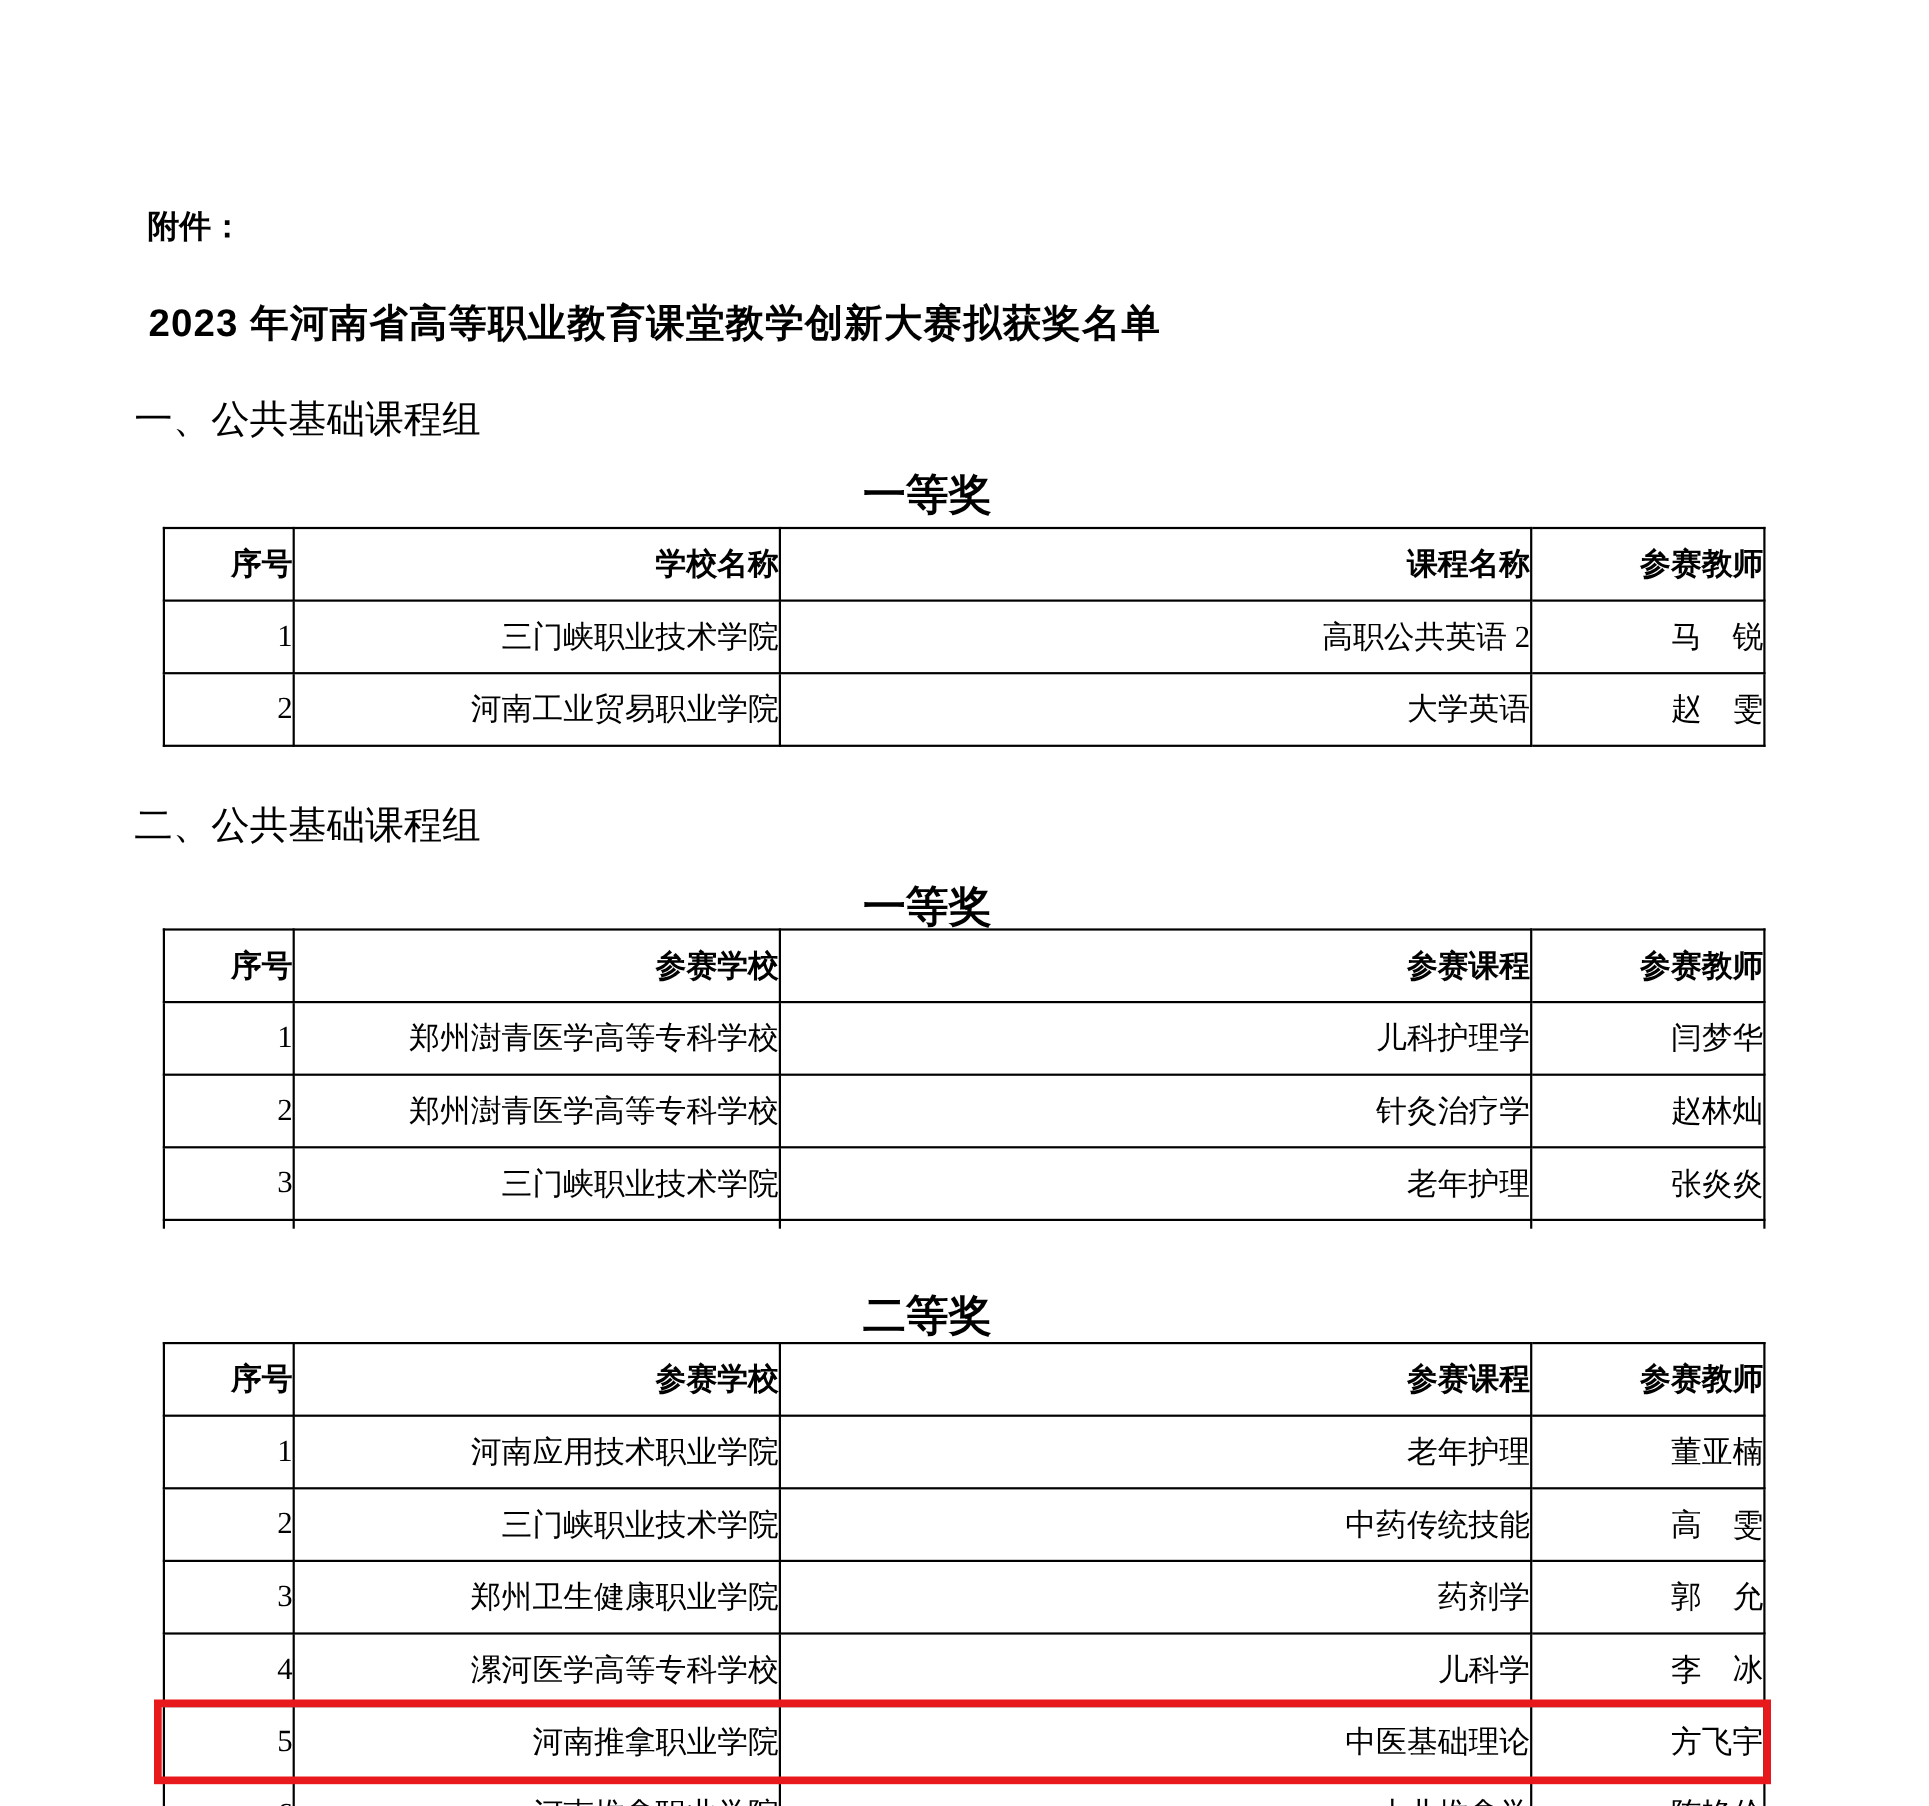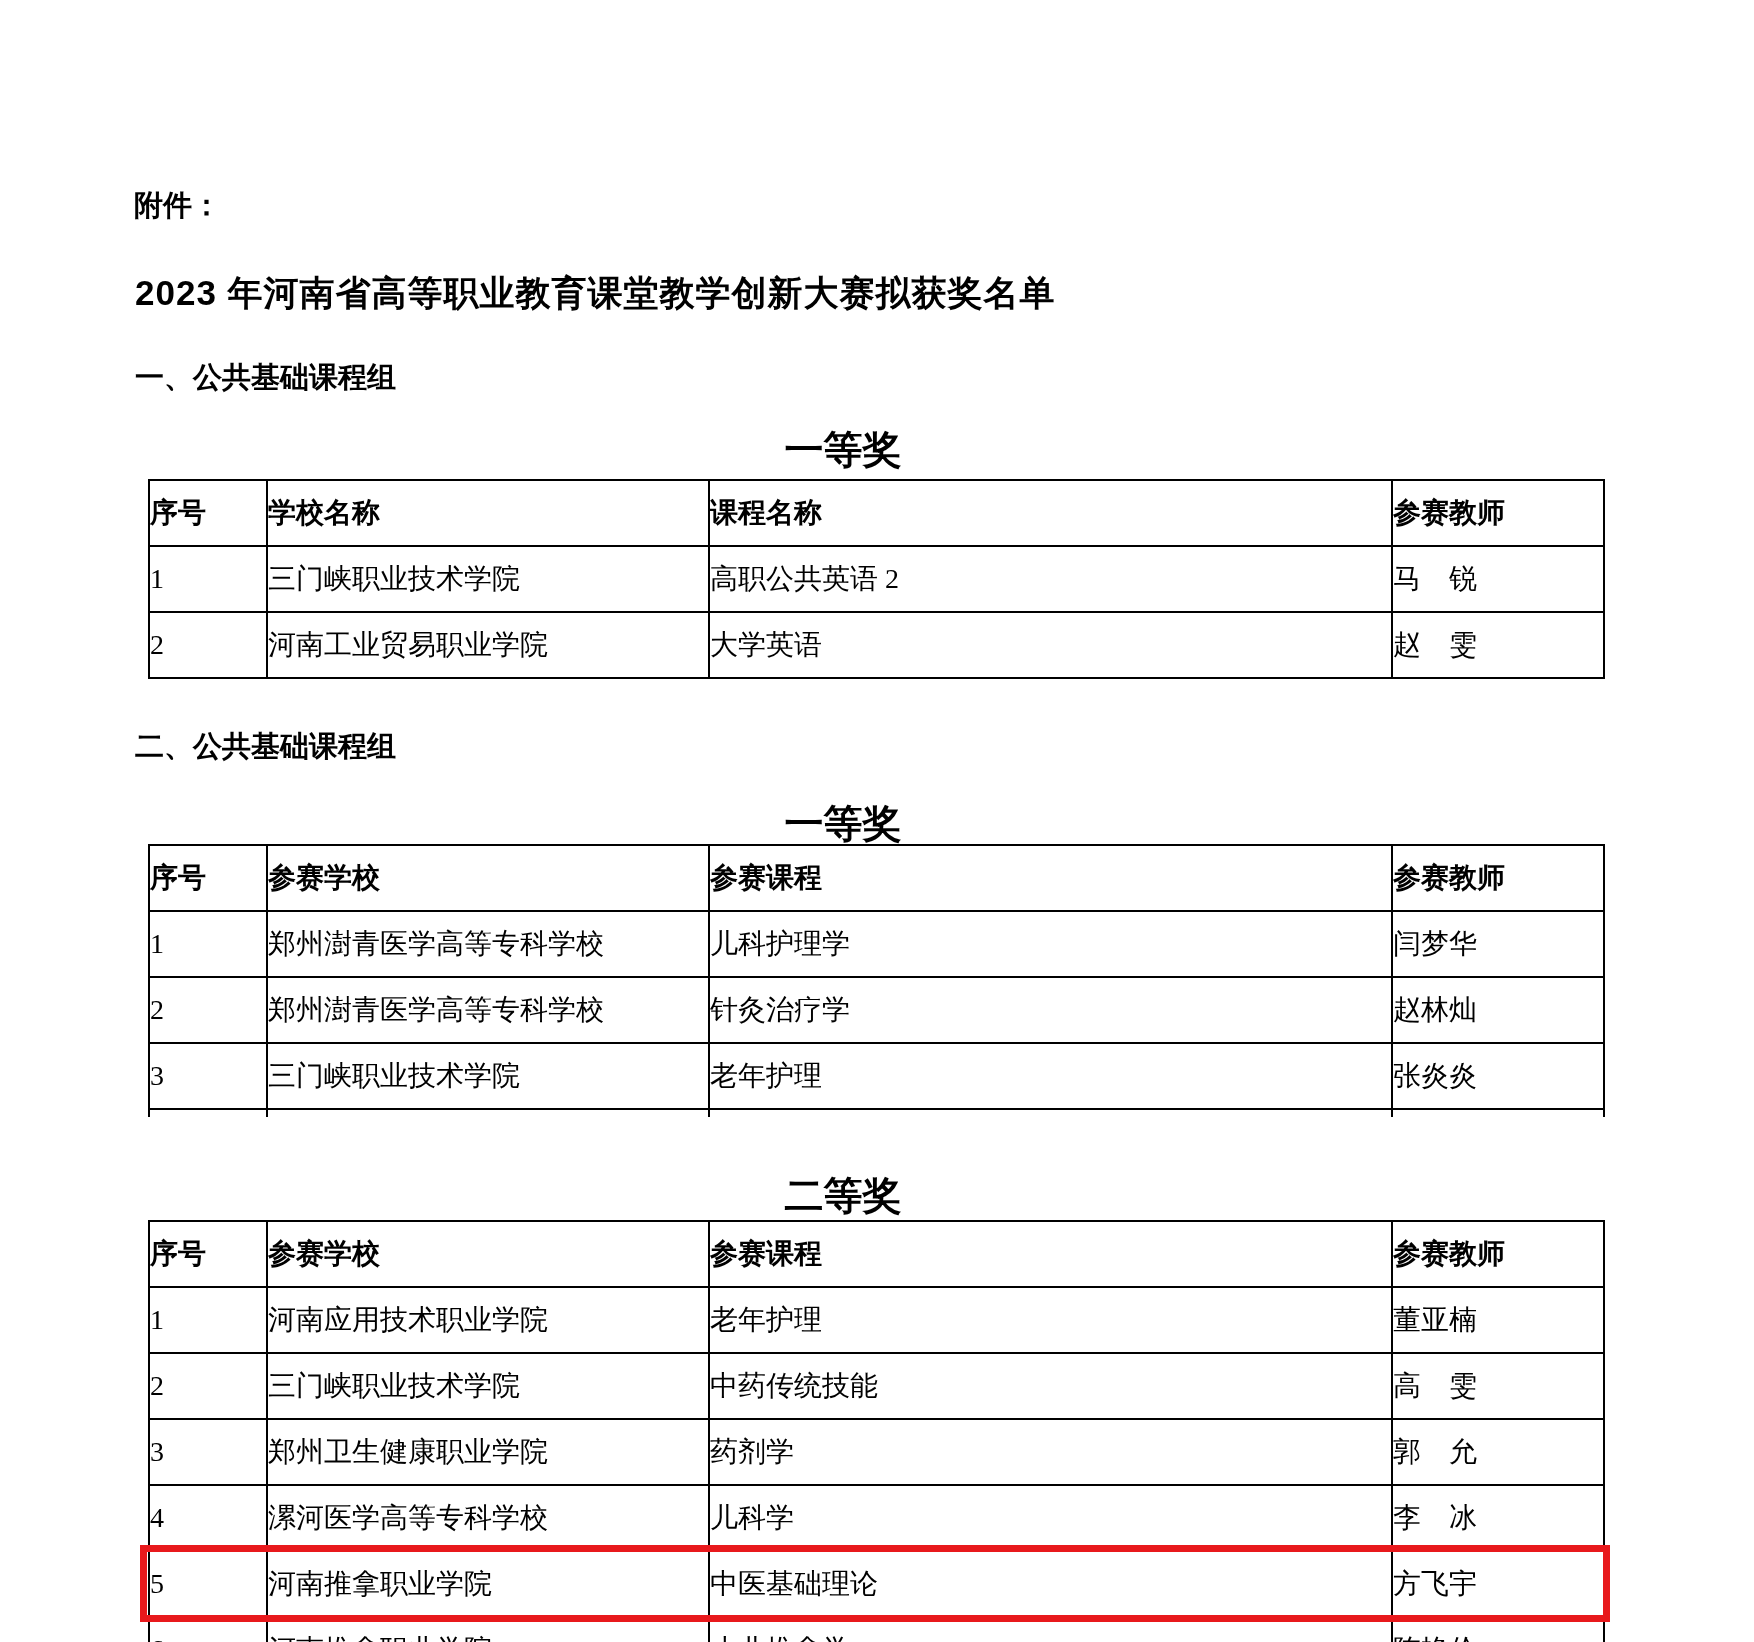--- a/index.html
+++ b/index.html
@@ -19,22 +19,22 @@
     text-align:center;
   }
   .doc-title{
     left:135px;top:270px;width:1345px;
     text-align:left;
     font-size:35px;font-weight:700;letter-spacing:1px;
     font-family:"Liberation Sans","DejaVu Sans",sans-serif;
     margin:0;
   }
   .section-heading{
-    left:135px;
-    font-size:29px;font-weight:700;
+    left:122px;
+    font-size:35px;font-weight:400;
     font-family:"Liberation Sans","DejaVu Sans",sans-serif;
   }
   .s1{top:358px;}
   .s2{top:727px;}
   .prize-heading{
     left:148px;width:1390px;text-align:center;
     font-size:39px;font-weight:700;
     font-family:"Liberation Sans","DejaVu Sans",sans-serif;
   }
   .p1{top:423px;}
@@ -43,21 +43,21 @@
 
   table.award{
     position:absolute;left:148px;width:1455px;
     border-collapse:collapse;table-layout:fixed;
   }
   .t1{top:479px;}
   .t2{top:844px;}
   .t3{top:1220px;}
   table.award th, table.award td{
     border:2px solid #000;
-    text-align:left;vertical-align:middle;
+    text-align:right;vertical-align:middle;
     padding:0;overflow:hidden;
   }
   table.award th{
     font-family:"Liberation Sans","DejaVu Sans",sans-serif;
     font-size:28px;font-weight:700;height:64px;
   }
   table.award td{font-size:28px;height:64px;}
   .t1 td{height:60px;}
   tr.sliver td{height:7px;border-bottom:none;}
   tr.partial td{height:24px;border-bottom:none;vertical-align:top;}

